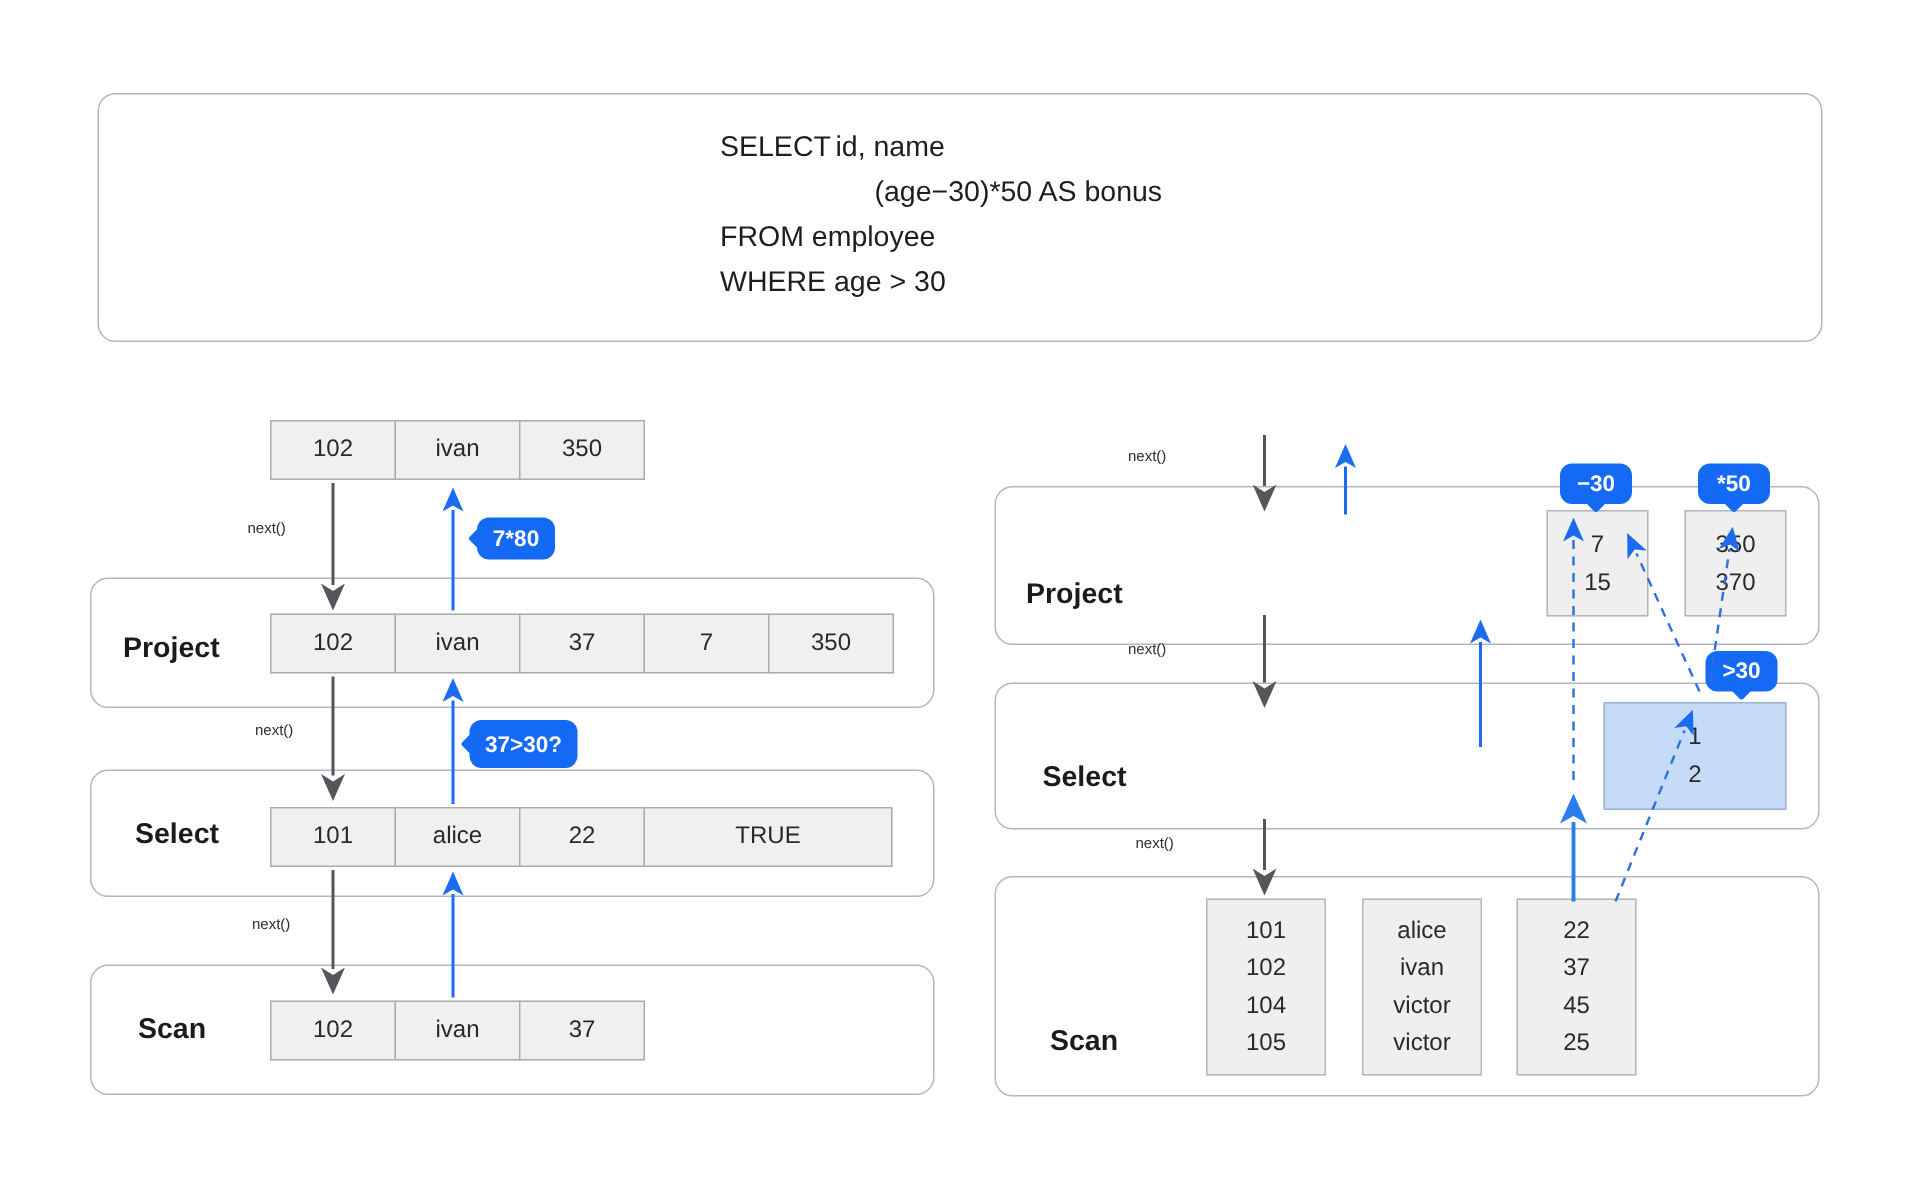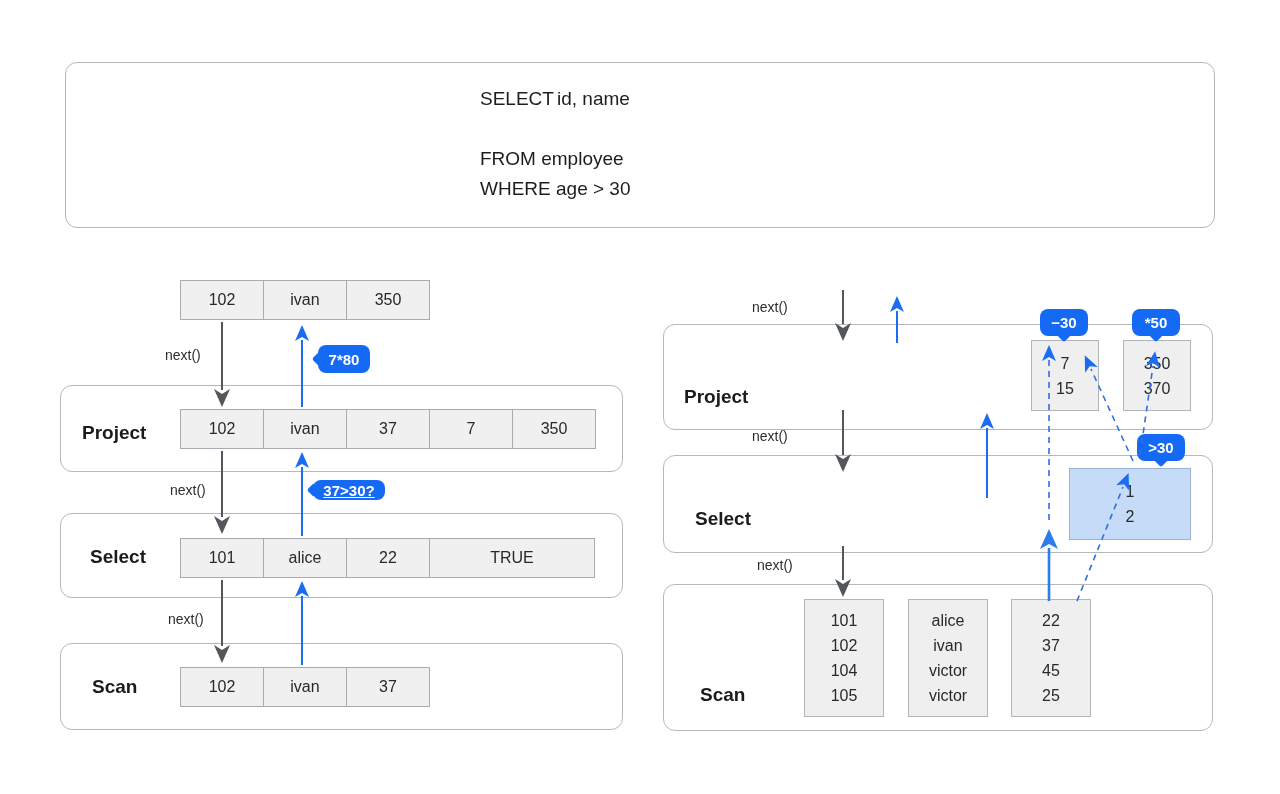--- a/index.html
+++ b/index.html
@@ -1,21 +1,21 @@
 <!DOCTYPE html>
 <html><head>
 <meta charset="utf-8">
 <style>
   html,body{margin:0;padding:0;background:#fff;}
   .stage{position:relative;width:1280px;height:794px;background:#ffffff;overflow:hidden;
          font-family:"Liberation Sans","DejaVu Sans",sans-serif;}
   .opbox{position:absolute;border:1.5px solid #b4b8bd;border-radius:12px;background:#fff;box-sizing:border-box;}
   .oplabel{position:absolute;font-size:19px;font-weight:600;color:#1a1b1d;}
   .sqltext{position:absolute;font-size:19px;color:#1c1d1f;white-space:pre;}
-  .nextlbl{position:absolute;font-size:14px;color:#2c2e31;}
+  .nextlbl{position:absolute;font-size:10px;color:#2c2e31;}
   .cellrow{position:absolute;display:flex;}
   .cell{height:40px;border:1px solid #a8acb2;background:#f0f0f1;margin-left:-1px;box-sizing:border-box;
         display:flex;align-items:center;justify-content:center;font-size:16px;color:#27292c;}
   .cell:first-child{margin-left:0;}
   .colbox{position:absolute;border:1px solid #b2b6bb;background:#efeff0;box-sizing:border-box;
           display:flex;flex-direction:column;align-items:center;justify-content:center;
           font-size:16px;color:#27292c;}
   .colbox div{line-height:25px;}
   .selbox{background:#c6dbf8;border:1px solid #9cb2cf;}
   .badge{position:absolute;background:#156af5;color:#fff;border-radius:8px;box-sizing:border-box;
@@ -29,20 +29,21 @@
          text-shadow:1px 1px 0 #ffffff,2px 2px 1px rgba(140,140,140,.35);}
 </style>
 </head>
 <body>
 
 <div class="stage">
 
   <div class="opbox" style="left:65px;top:62px;width:1150px;height:166px;"></div>
   <div class="sqltext" style="left:480px;top:88px;">SELECT</div>
   <div class="sqltext" style="left:557px;top:88px;">id, name</div>
+  <div class="sqltext" style="left:583px;top:118px;">(age−30)*50 AS bonus</div>
   <div class="sqltext" style="left:480px;top:148px;">FROM employee</div>
   <div class="sqltext" style="left:480px;top:178px;">WHERE age &gt; 30</div>
 
   <div class="cellrow" style="left:180px;top:280px;">
     <div class="cell" style="width:84px;">102</div>
     <div class="cell" style="width:84px;">ivan</div>
     <div class="cell" style="width:84px;">350</div>
   </div>
 
   <div class="opbox" style="left:60px;top:385px;width:563px;height:87px;"></div>
@@ -70,21 +71,21 @@
     <div class="cell" style="width:84px;">102</div>
     <div class="cell" style="width:84px;">ivan</div>
     <div class="cell" style="width:84px;">37</div>
   </div>
 
   <div class="nextlbl" style="left:165px;top:347px;">next()</div>
   <div class="nextlbl" style="left:170px;top:482px;">next()</div>
   <div class="nextlbl" style="left:168px;top:611px;">next()</div>
 
   <div class="badge tail-left" style="left:318px;top:345px;width:52px;height:28px;">7*80</div>
-  <div class="badge tail-left" style="left:313px;top:480px;width:72px;height:20px;text-decoration:underline;">37&gt;30?</div>
+  <div class="badge tail-left" style="left:313px;top:480px;width:72px;height:32px;">37&gt;30?</div>
 
   <div class="opbox" style="left:663px;top:324px;width:550px;height:106px;"></div>
   <div class="oplabel" style="left:684px;top:386px;">Project</div>
 
   <div class="opbox" style="left:663px;top:455px;width:550px;height:98px;"></div>
   <div class="oplabel" style="left:695px;top:508px;">Select</div>
 
   <div class="opbox" style="left:663px;top:584px;width:550px;height:147px;"></div>
   <div class="oplabel" style="left:700px;top:684px;">Scan</div>
 

